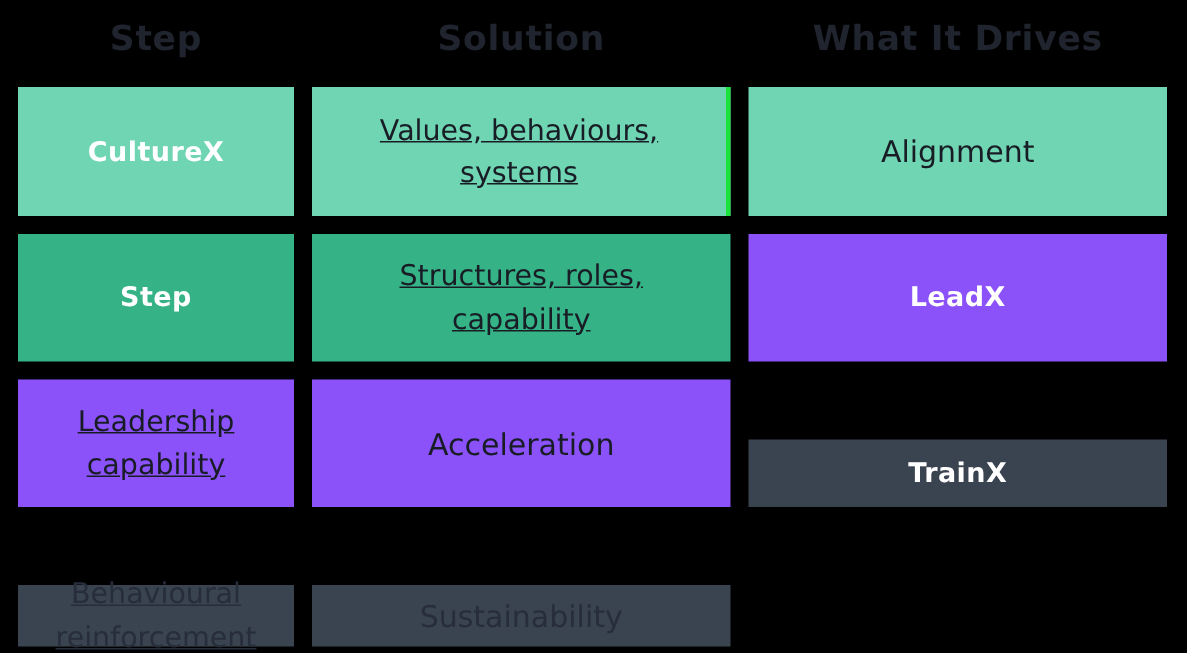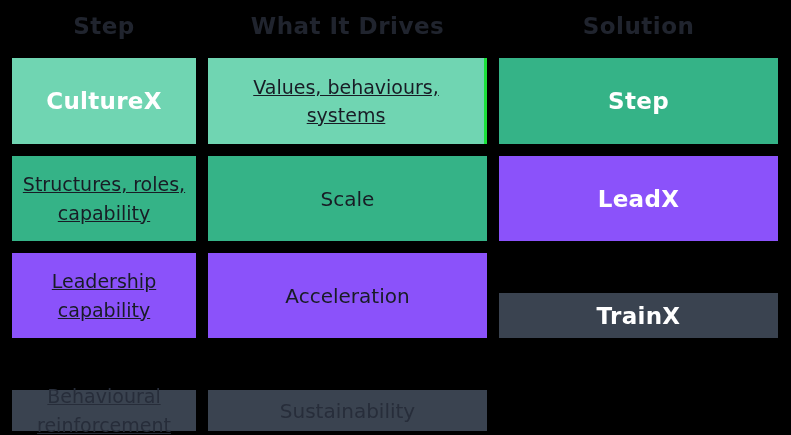--- a/index.html
+++ b/index.html
@@ -38,21 +38,21 @@
     text-align: center;
   }
   .cell.r0 { background: var(--teal, #70D5B2); }
   .cell.r1 { background: var(--green, #35B387); }
   .cell.r2 { background: var(--purple, #8B52FA); }
   .cell.r3 { background: var(--slate, #3A4350); margin-top: 40px; }
 
   .cell.step span {
     color: var(--step-text, #fff);
     font-weight: 700;
-    font-size: 23px;
+    font-size: 18px;
     letter-spacing: 0.3px;
   }
   .cell.sol span, .cell.drv span {
     color: var(--cell-text, #181C25);
     font-size: 19px;
     line-height: 1.5;
   }
   .cell.sol span { max-width: 245px; display: inline-block; text-decoration: underline; }
   .cell.drv span { font-size: 20px; }
   .cell.r3.sol span, .cell.r3.drv span {
@@ -60,38 +60,38 @@
   }
   
   .cell.r0.sol { border-right: 3px solid var(--accent-green, #1BE23B); }
 </style>
 </head>
 <body>
 
 <div class="grid">
 
   <div class="hdr">Step</div>
+  <div class="hdr">Solution</div>
   <div class="hdr">What It Drives</div>
-  <div class="hdr">Solution</div>
 
   <div class="cell step r0">
     <span>CultureX</span>
   </div>
   <div class="cell sol r0">
     <span>Values, behaviours, systems</span>
   </div>
+  <div class="cell drv r0">
+    <span>Alignment</span>
+  </div>
 
   <div class="cell step r1">
     <span>Step</span>
   </div>
   <div class="cell sol r1">
     <span>Structures, roles, capability</span>
-  </div>
-  <div class="cell drv r1">
-    <span>Scale</span>
   </div>
 
   <div class="cell step r2">
     <span>LeadX</span>
   </div>
   <div class="cell sol r2">
     <span>Leadership capability</span>
   </div>
   <div class="cell drv r2">
     <span>Acceleration</span>

